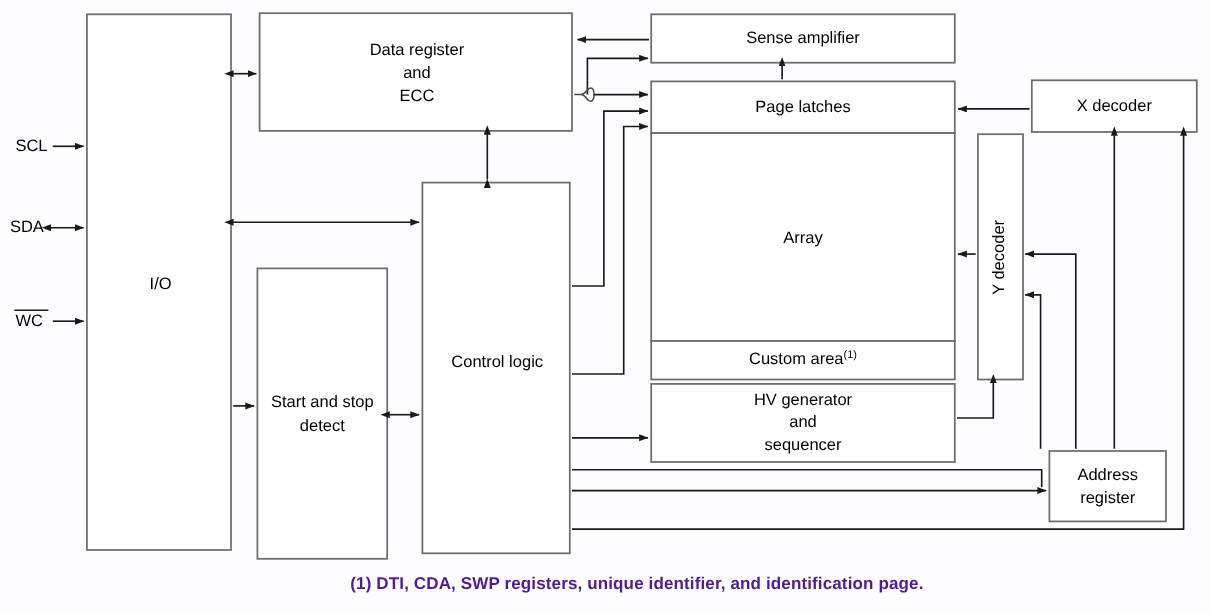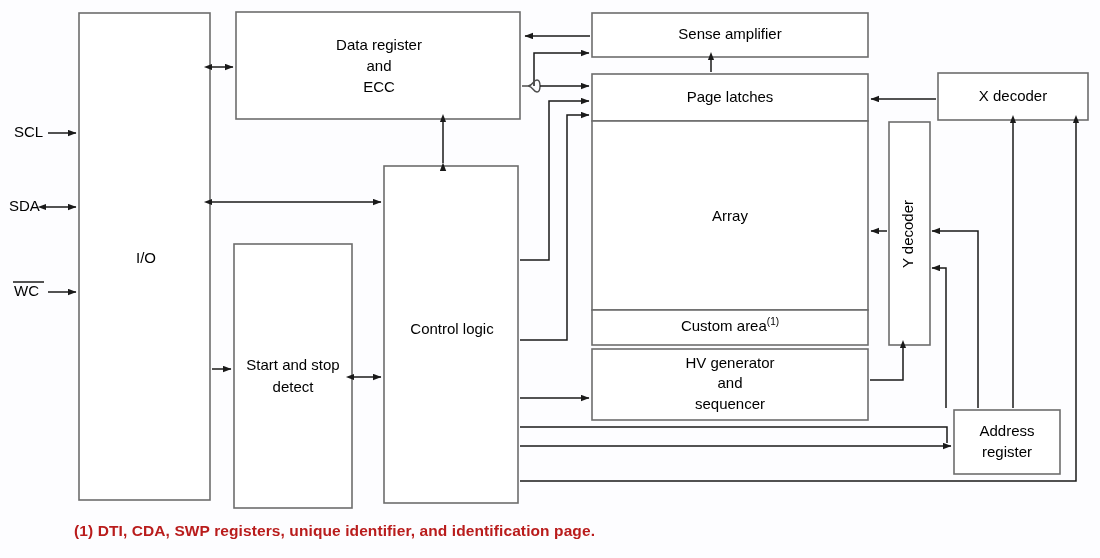--- a/index.html
+++ b/index.html
@@ -55,22 +55,23 @@
     fill: none;
   }
   .caption {
     position: absolute;
     left: 74px;
     top: 522px;
     width: 1010px;
     font-family: "Liberation Sans", sans-serif;
     font-size: 15.5px;
     font-weight: bold;
-    color: #b91c1c;
+    color: #4c1d95;
     letter-spacing: 0.1px;
+    text-align: center;
   }
 </style>
 </head>
 <body>
 
 <div id="root">
 
   <svg id="diagram" viewBox="0 0 1100 558">
     <defs>
       <marker id="ah" markerWidth="9" markerHeight="9" refX="8" refY="3.2" orient="auto" markerUnits="userSpaceOnUse">

